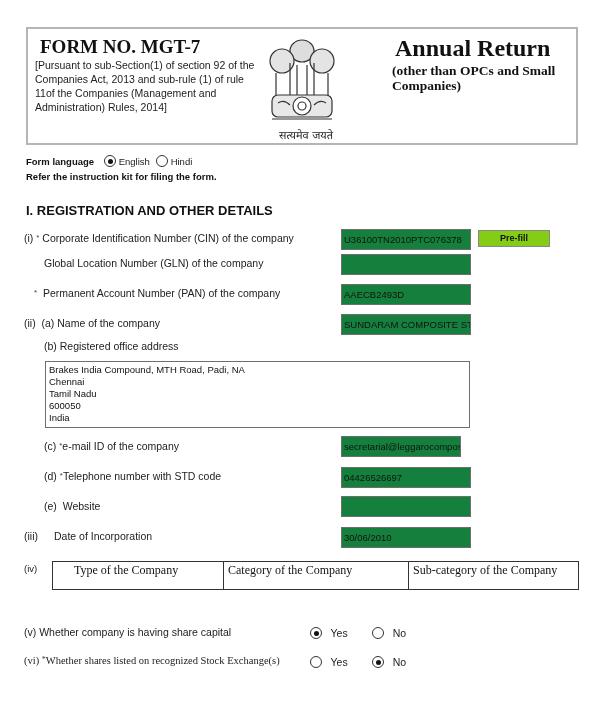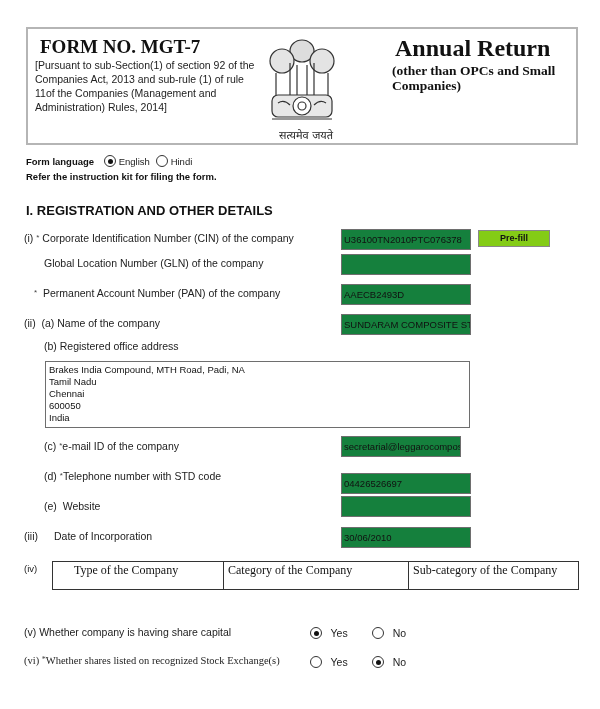--- a/index.html
+++ b/index.html
@@ -102,35 +102,35 @@
 <div class="abs field" style="left:341px; top:284px; width:130px;">AAECB2493D</div>
 
 <div class="abs label" style="left:24px; top:317px;">
   <span>(ii)</span>&nbsp; <span>(a) Name of the company</span>
 </div>
 <div class="abs field" style="left:341px; top:314px; width:130px;">SUNDARAM COMPOSITE STRU</div>
 
 <div class="abs label" style="left:44px; top:340px;">(b) Registered office address</div>
 <div class="abs address">
   <div>Brakes India Compound, MTH Road, Padi, NA</div>
+  <div>Chennai</div>
   <div>Tamil Nadu</div>
-  <div>Chennai</div>
   <div>600050</div>
   <div>India</div>
 </div>
 
 <div class="abs label" style="left:44px; top:440px;">
   <span>(c)</span> <span class="req">*</span><span>e-mail ID of the company</span>
 </div>
 <div class="abs field" style="left:341px; top:436px; width:120px;">secretarial@leggarocomposite</div>
 
 <div class="abs label" style="left:44px; top:470px;">
   <span>(d)</span> <span class="req">*</span><span>Telephone number with STD code</span>
 </div>
-<div class="abs field" style="left:341px; top:467px; width:130px;margin-top:6px;">04426526697</div>
+<div class="abs field" style="left:341px; top:467px; width:130px;">04426526697</div>
 
 <div class="abs label" style="left:44px; top:500px;">
   <span>(e)</span>&nbsp; <span>Website</span>
 </div>
 <div class="abs field" style="left:341px; top:496px; width:130px;"></div>
 
 <div class="abs label" style="left:24px; top:530px;">(iii)</div>
 <div class="abs label" style="left:54px; top:530px;">Date of Incorporation</div>
 <div class="abs field" style="left:341px; top:527px; width:130px;">30/06/2010</div>
 

